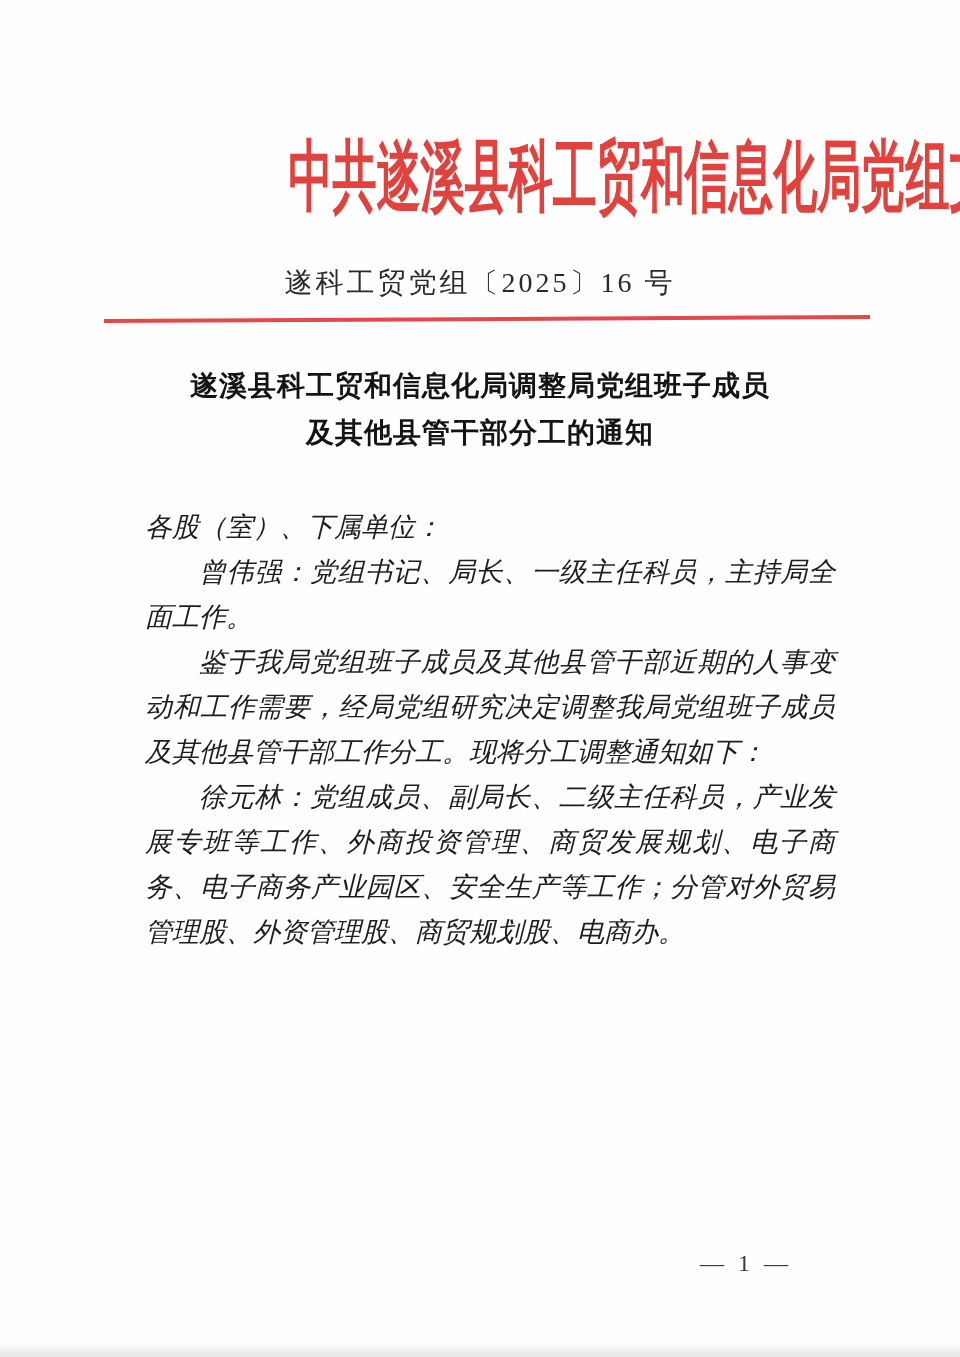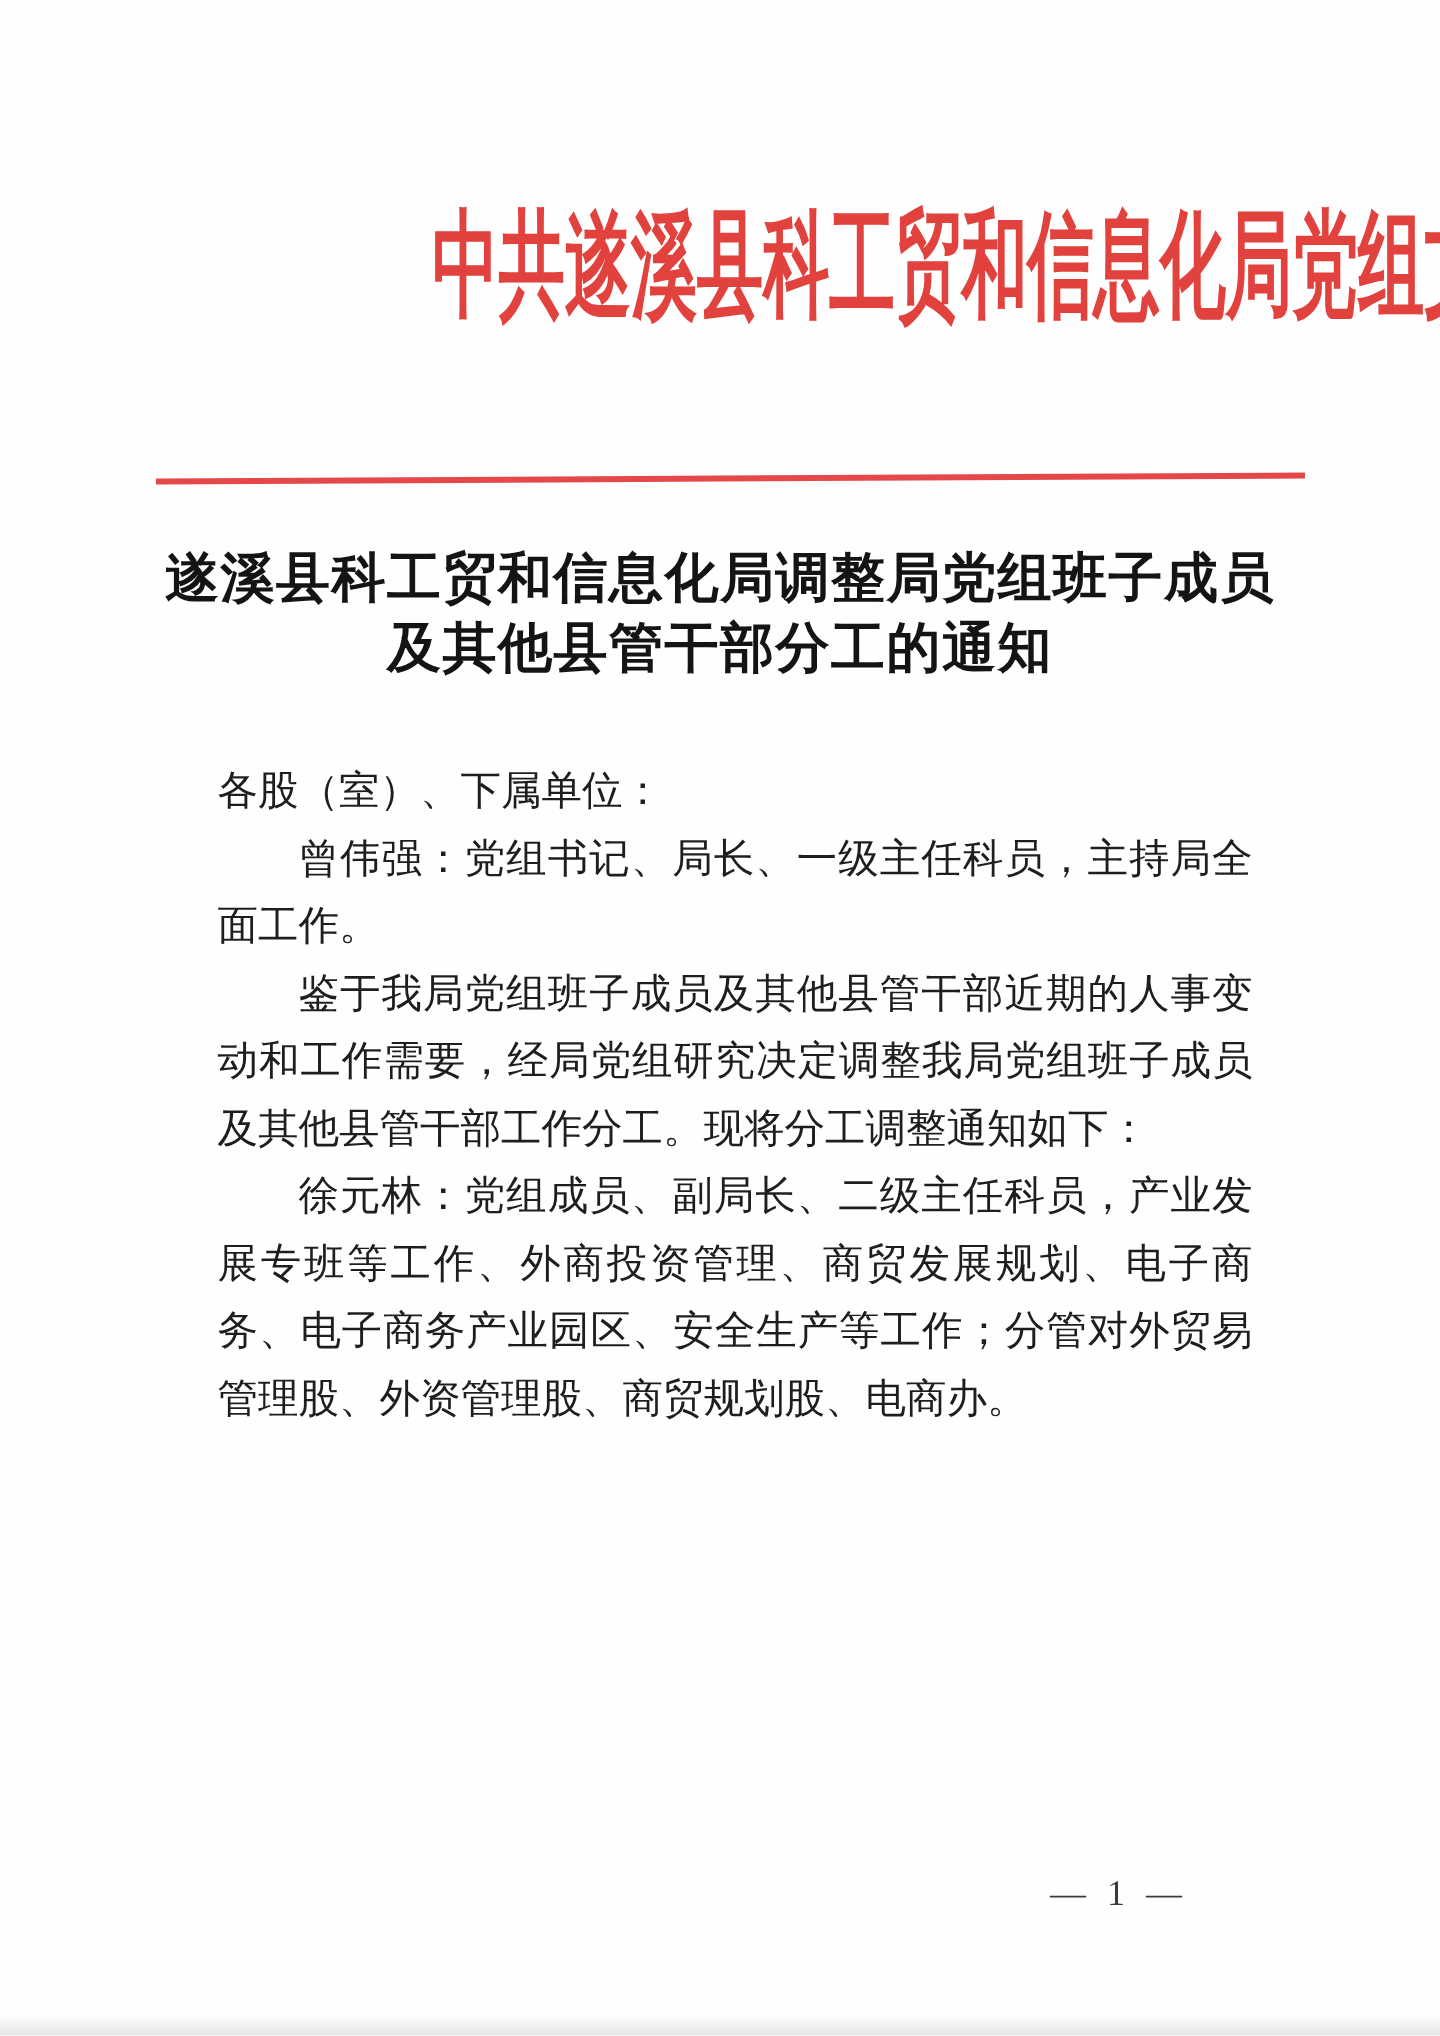--- a/index.html
+++ b/index.html
@@ -46,35 +46,36 @@
     top: 317px; left: 104px;
     width: 766px; height: 4px;
     background: var(--rule-red, #e4484b);
     transform: rotate(-0.3deg);
   }
   
   .doc-title {
     position: absolute;
     top: 362px; left: 0; width: 960px;
     text-align: center;
-    font-size: 36px;
+    font-size: 28px;
     font-weight: bold;
     color: #141414;
     line-height: 47px;
   }
   .doc-title span { display: block; letter-spacing: 1px; }
   
   .body {
     position: absolute;
     top: 505px; left: 145px;
     width: 690px;
     font-size: 27px;
     line-height: 45px;
     color: var(--body-text, #1e1e1e);
     text-align: justify;
+    font-style: italic;
   }
   .body p { text-align: justify; }
   .body p.para { text-indent: 2em; }
   
   .page-number {
     position: absolute;
     top: 1250px; right: 168px;
     font-size: 24px;
     letter-spacing: 4px;
     color: #3a3a3a;
@@ -88,20 +89,21 @@
 </style>
 </head>
 <body>
 
 <div class="page">
 
   <div class="org-title-wrap">
     <span class="org-title">中共遂溪县科工贸和信息化局党组文件</span>
   </div>
 
+  <div class="doc-number">遂科工贸党组〔2025〕16 号</div>
 
   <div class="red-rule"></div>
 
   <h1 class="doc-title">
     <span>遂溪县科工贸和信息化局调整局党组班子成员</span>
     <span>及其他县管干部分工的通知</span>
   </h1>
 
   <div class="body">
     <p class="salutation">各股（室）、下属单位：</p>

